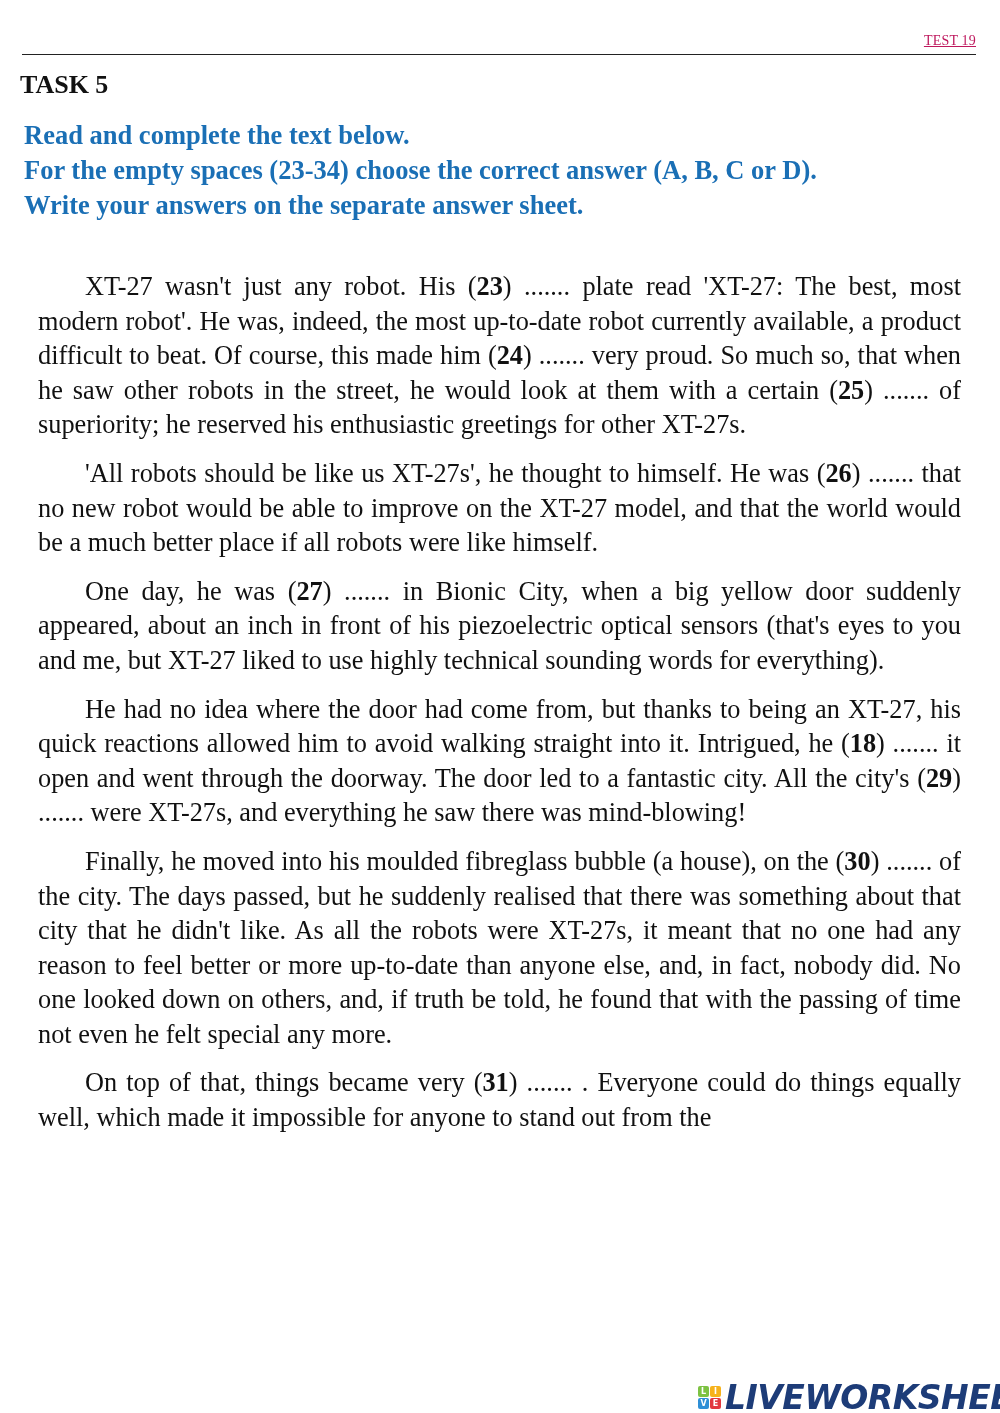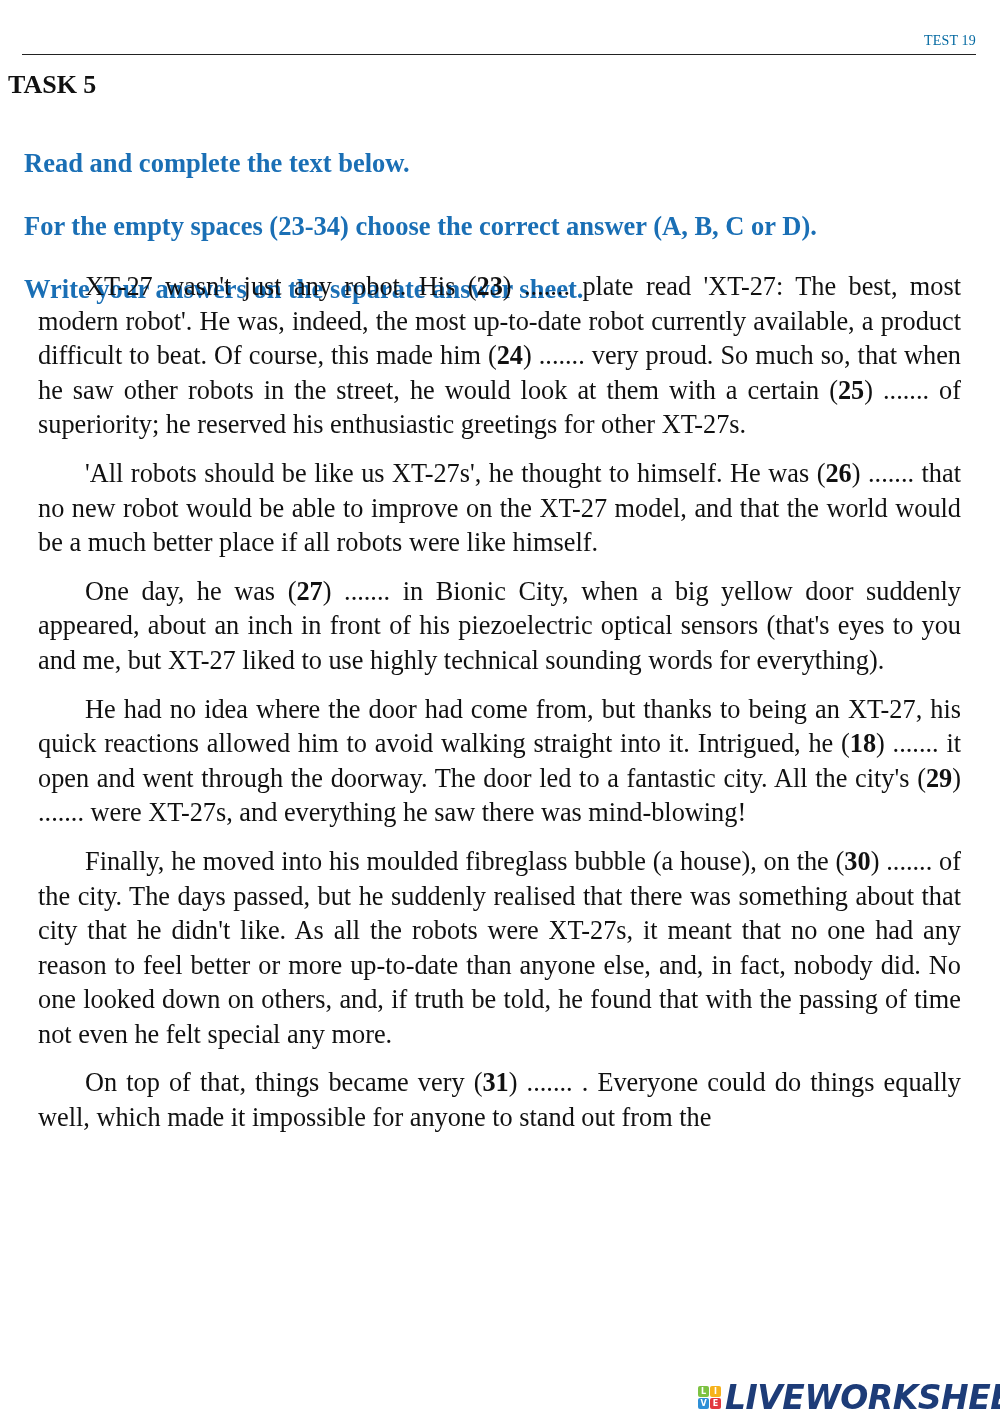--- a/index.html
+++ b/index.html
@@ -1,33 +1,33 @@
 <!DOCTYPE html>
 <html><head>
 <meta charset="utf-8">
 <style>
   html, body { margin: 0; padding: 0; background: #ffffff; }
   body { width: 1000px; height: 1413px; position: relative; overflow: hidden; font-family: "Liberation Serif", "DejaVu Serif", serif; color: #111; }
   .header-label { position: absolute; top: 33px; right: 24px; color: #d0312d; font-size: 14px; letter-spacing: 0.2px; }
   .header-rule { position: absolute; top: 54px; left: 22px; width: 954px; height: 1px; background: #222; }
-  .task-title { position: absolute; top: 70px; left: 8px; font-size: 26px; font-weight: bold; color: #111; }
+  .task-title { position: absolute; top: 70px; left: 20px; font-size: 26px; font-weight: bold; color: #111; }
   .instructions { position: absolute; top: 118px; left: 24px; width: 960px; color: #1a6fb5; font-size: 26.5px; font-weight: bold; line-height: 35px; }
-  .instructions div { white-space: nowrap; margin-top: 28px; }
+  .instructions div { white-space: nowrap; }
   .passage { position: absolute; top: 256px; left: 24px; width: 951px; font-size: 26.3px; line-height: 34.6px; text-align: justify; }
   .passage p { margin: 14px; text-indent: 47px; }
   .passage b { font-weight: bold; }
   .logo { position: absolute; left: 698px; top: 1378px; display: flex; align-items: center; gap: 4px; }
   .logo-grid { display: grid; grid-template-columns: 11px 11px; grid-template-rows: 11px 11px; gap: 1px; }
   .logo-grid span { font-family: "DejaVu Sans", sans-serif; font-size: 8px; font-weight: bold; color: #fff; display: flex; align-items: center; justify-content: center; border-radius: 2px; }
   .logo-text { font-family: "DejaVu Sans", sans-serif; font-weight: bold; font-size: 33px; color: #1d3c78; letter-spacing: -0.5px; font-style: italic; }
 </style>
 </head>
 <body>
 
-<div class="header-label" style="color: #0369a1;">TEST 19</div>
+<div class="header-label" style="color: #be185d; text-decoration: underline;">TEST 19</div>
 <div class="header-rule"></div>
 
 <div class="task-title">TASK 5</div>
 
 <div class="instructions" style="color: rgb(26, 111, 181);">
   <div>Read and complete the text below.</div>
   <div>For the empty spaces (23-34) choose the correct answer (A, B, C or D).</div>
   <div>Write your answers on the separate answer sheet.</div>
 </div>
 

